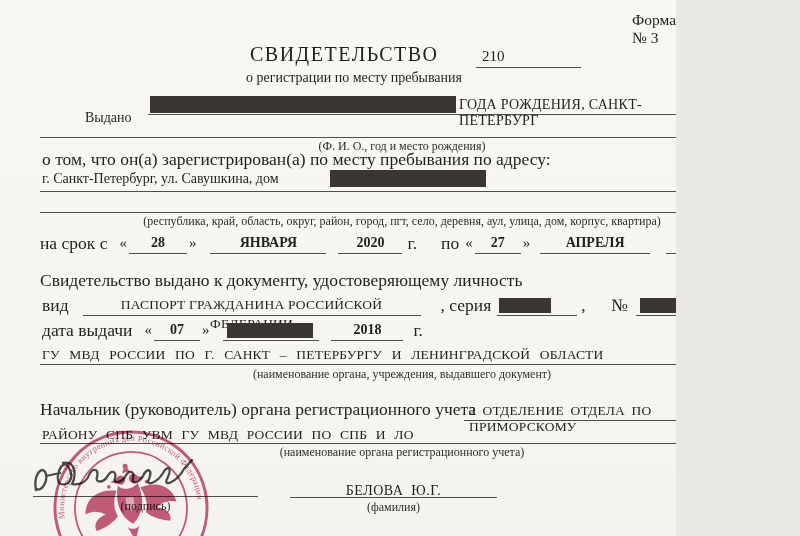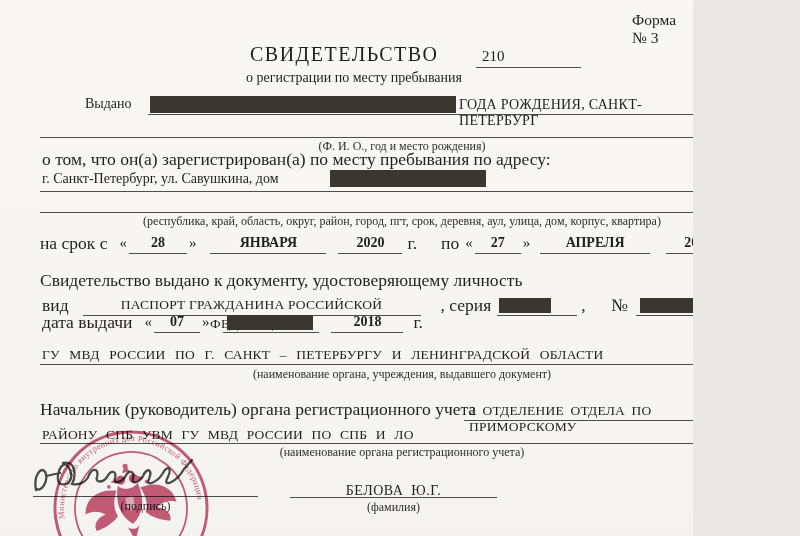--- a/index.html
+++ b/index.html
@@ -1,21 +1,20 @@
 <!DOCTYPE html>
 <html><head>
 <meta charset="utf-8">
 <style>
   html,body{margin:0;padding:0;}
   body{background:#e9e8e4;font-family:"Liberation Serif", serif;}
   .doc{
     position:relative;width:676px;height:536px;overflow:hidden;
     background:linear-gradient(180deg,#f8f7f4 0%,#f6f5f1 60%,#f4f3ef 100%);
     color:#201f1d;
-    padding-left:17px;
   }
   .abs{position:absolute;}
   .t17{font-size:17.5px;line-height:21px;}
   .t18{font-size:14px;line-height:21px;}
   .bold14{font-size:14px;font-weight:normal;letter-spacing:.3px;}
   .caps{font-size:13.5px;letter-spacing:.2px;}
   .cap{font-size:12px;color:#2e2d2b;text-align:center;line-height:12px;}
   .hline{border-bottom:1.4px solid #4e4d4a;height:0;}
   .redact{background:#3a3632;}
   .row{display:flex;align-items:flex-end;}
@@ -31,33 +30,33 @@
 <body>
 
 <div class="doc">
 
   <div class="abs" style="top:11px;left:632px;font-size:15.5px;">Форма № 3</div>
 
   <div class="abs" style="top:43px;left:250px;font-size:20px;letter-spacing:1.5px;">СВИДЕТЕЛЬСТВО</div>
   <div class="abs" style="top:45px;left:476px;width:99px;border-bottom:1.4px solid #4e4d4a;padding-left:6px;font-size:15px;height:22px;line-height:22px;">210</div>
   <div class="abs t18" style="top:67px;left:246px;">о регистрации по месту пребывания</div>
 
-  <div class="abs t18" style="top:93px;left:85px;">Выдано</div>
+  <div class="abs t18" style="top:107px;left:85px;">Выдано</div>
   <div class="abs redact" style="top:96px;left:150px;width:306px;height:17px;"></div>
   <div class="abs bold14" style="top:97px;left:459px;">ГОДА РОЖДЕНИЯ, САНКТ-ПЕТЕРБУРГ</div>
   <div class="abs hline" style="top:114px;left:148px;width:615px;"></div>
   <div class="abs hline" style="top:137px;left:40px;width:724px;"></div>
   <div class="abs cap" style="top:140px;left:40px;width:724px;">(Ф. И. О., год и место рождения)</div>
 
   <div class="abs t17" style="top:149px;left:42px;">о том, что он(а) зарегистрирован(а) по месту пребывания по адресу:</div>
   <div class="abs t18" style="top:168px;left:42px;">г. Санкт-Петербург, ул. Савушкина, дом</div>
   <div class="abs redact" style="top:170px;left:330px;width:156px;height:17px;"></div>
   <div class="abs hline" style="top:191px;left:40px;width:724px;"></div>
   <div class="abs hline" style="top:212px;left:40px;width:724px;"></div>
-  <div class="abs cap" style="top:215px;left:40px;width:724px;">(республика, край, область, округ, район, город, пгт, срок, деревня, аул, улица, дом, корпус, квартира)</div>
+  <div class="abs cap" style="top:215px;left:40px;width:724px;">(республика, край, область, округ, район, город, пгт, село, деревня, аул, улица, дом, корпус, квартира)</div>
 
   <div class="abs row" style="top:233px;left:40px;width:723px;">
     <span class="lbl t17">на срок с</span>
     <span class="q" style="margin-left:12px;">«</span>
     <span class="cell bold" style="width:58px;margin-left:2px;">28</span>
     <span class="q" style="margin-left:2px;">»</span>
     <span class="cell bold" style="width:116px;margin-left:14px;">ЯНВАРЯ</span>
     <span class="cell bold" style="width:64px;margin-left:12px;">2020</span>
     <span class="lbl t17" style="margin-left:5px;">г.</span>
     <span class="lbl t17" style="margin-left:24px;">по</span>
@@ -78,21 +77,21 @@
     <span class="cell" style="width:80px;margin-left:6px;">
       <span class="barin" style="left:2px;width:52px;"></span>
     </span>
     <span class="lbl t17" style="margin-left:4px;">,</span>
     <span class="lbl t17" style="margin-left:26px;">№</span>
     <span class="cell" style="flex:1;margin-left:8px;">
       <span class="barin" style="left:4px;width:56px;"></span>
     </span>
   </div>
 
-  <div class="abs row" style="top:312px;left:42px;">
+  <div class="abs row" style="top:320px;left:42px;">
     <span class="lbl t17">дата выдачи</span>
     <span class="q" style="margin-left:12px;">«</span>
     <span class="cell bold" style="width:46px;margin-left:2px;">07</span>
     <span class="q" style="margin-left:2px;">»</span>
     <span class="cell" style="width:96px;margin-left:14px;">
       <span class="barin" style="left:4px;width:86px;"></span>
     </span>
     <span class="cell bold" style="width:72px;margin-left:12px;">2018</span>
     <span class="lbl t17" style="margin-left:10px;">г.</span>
   </div>

